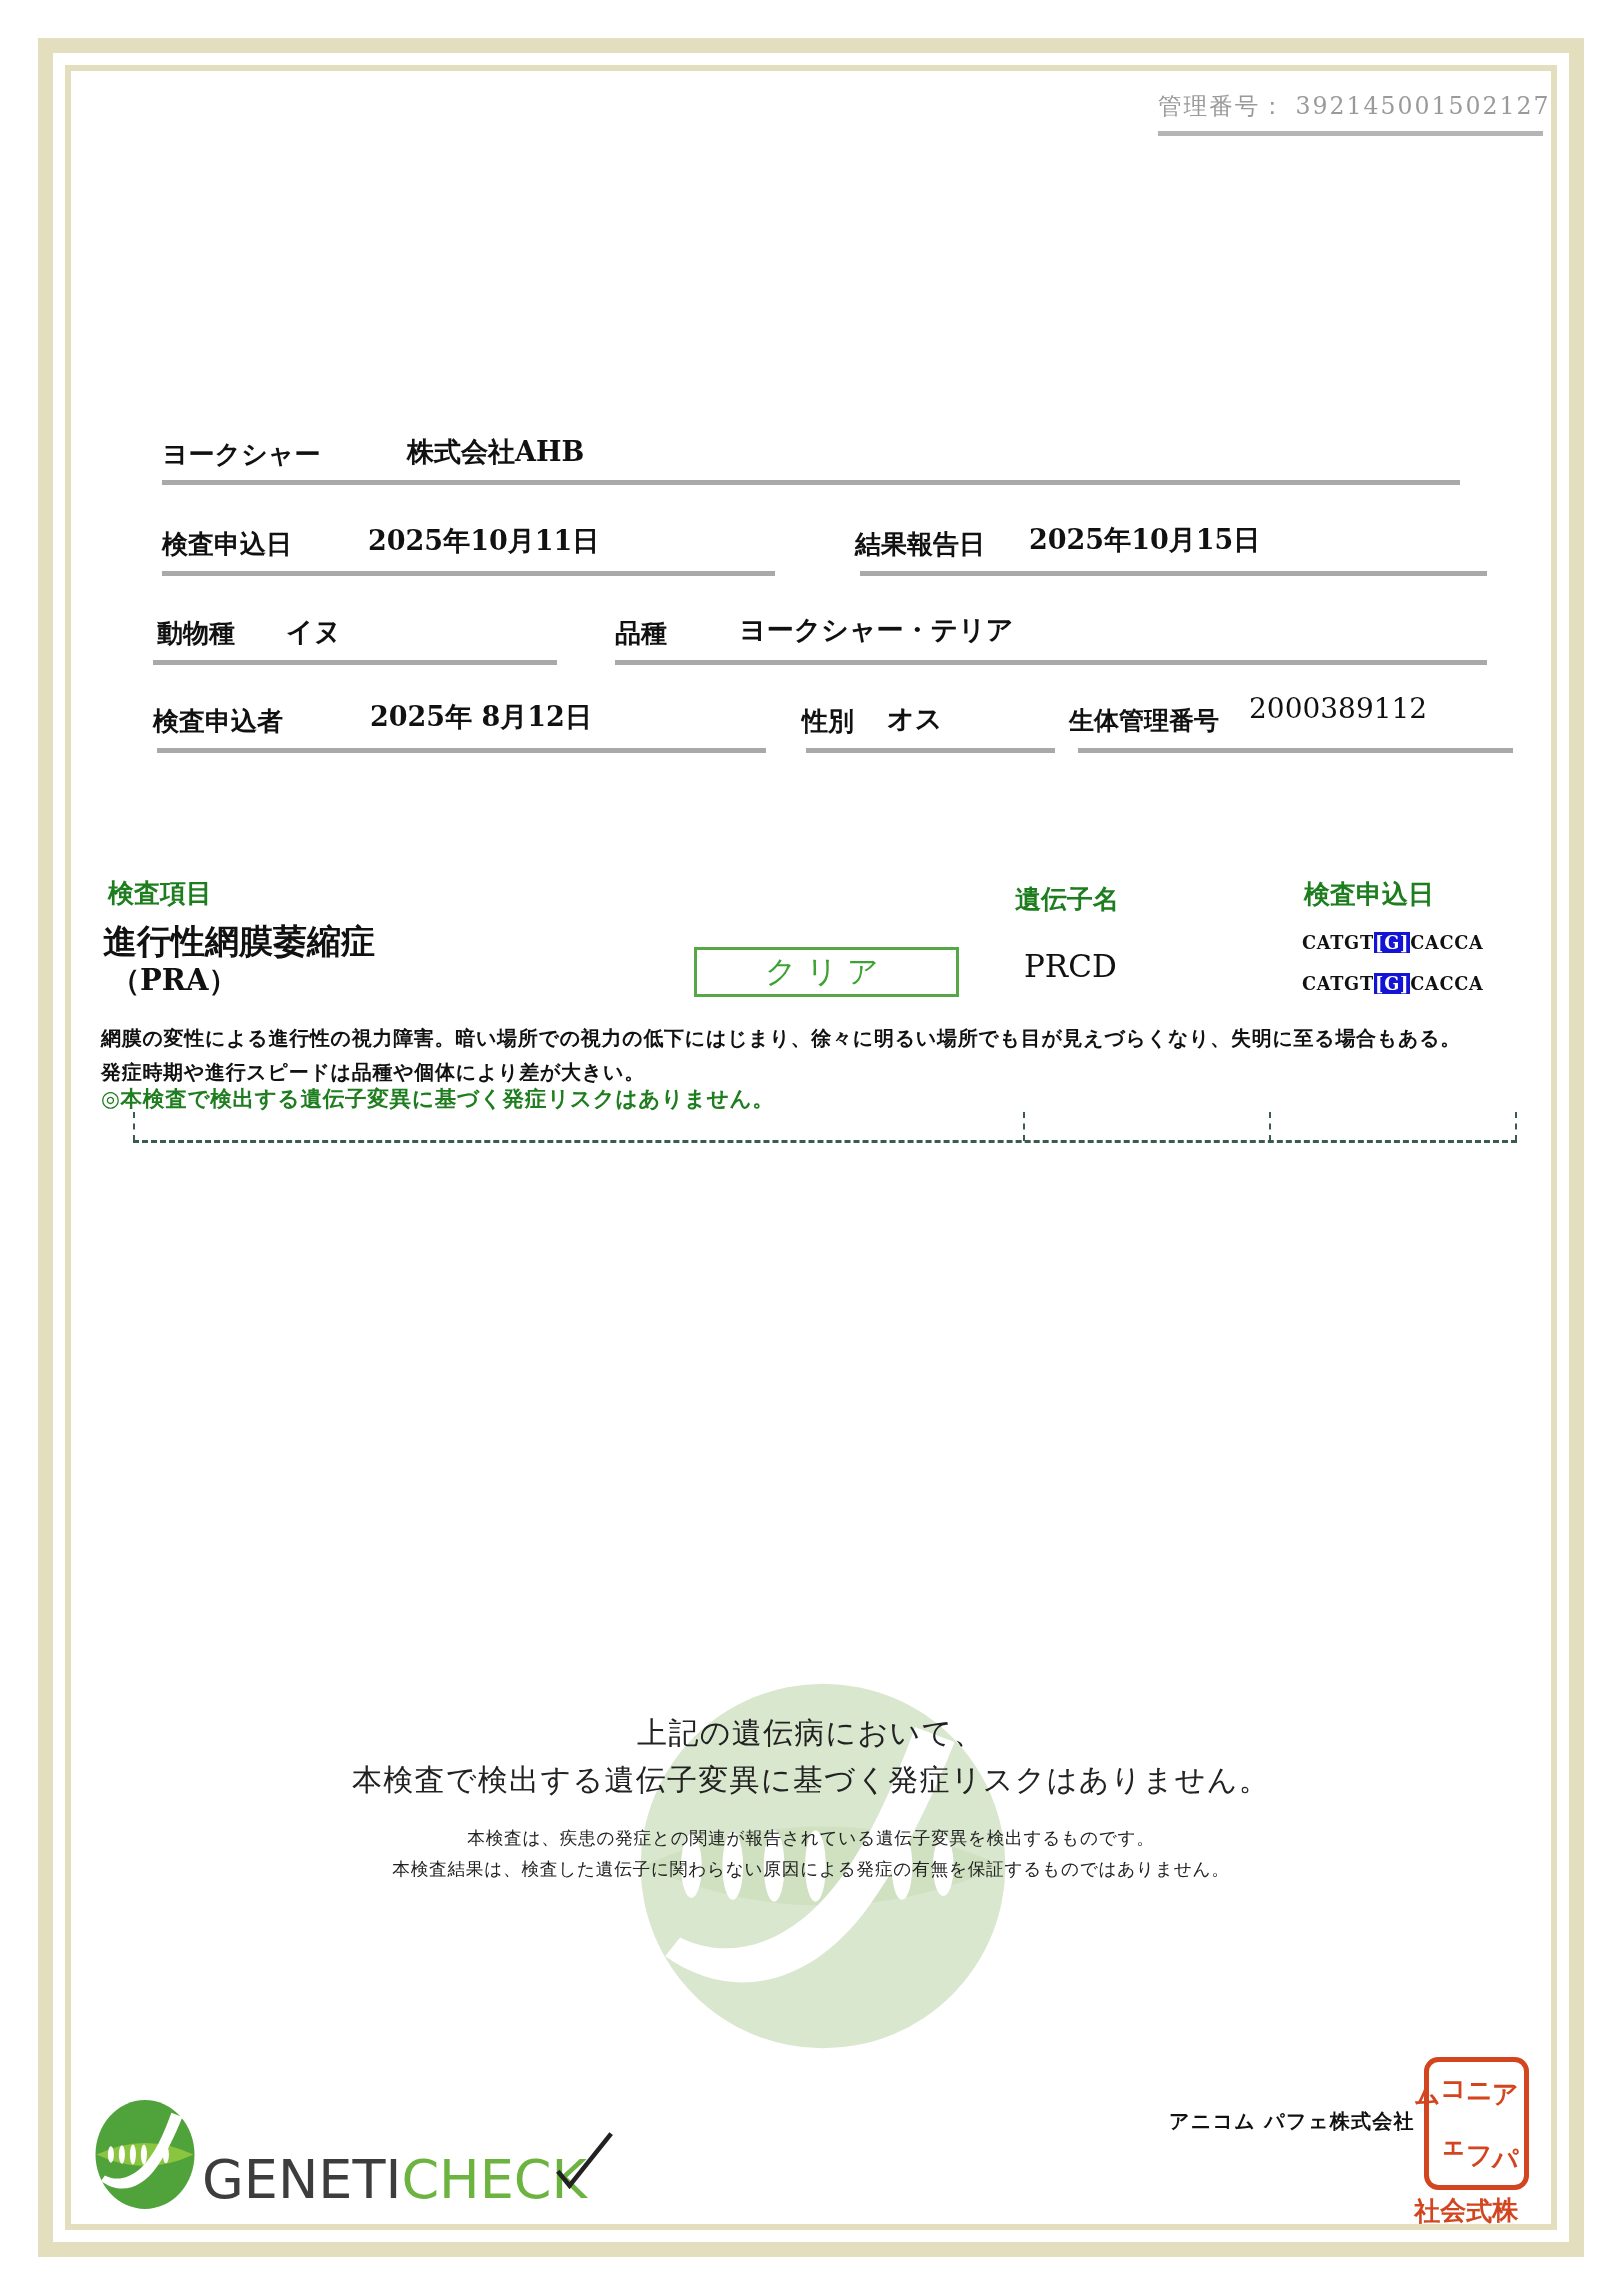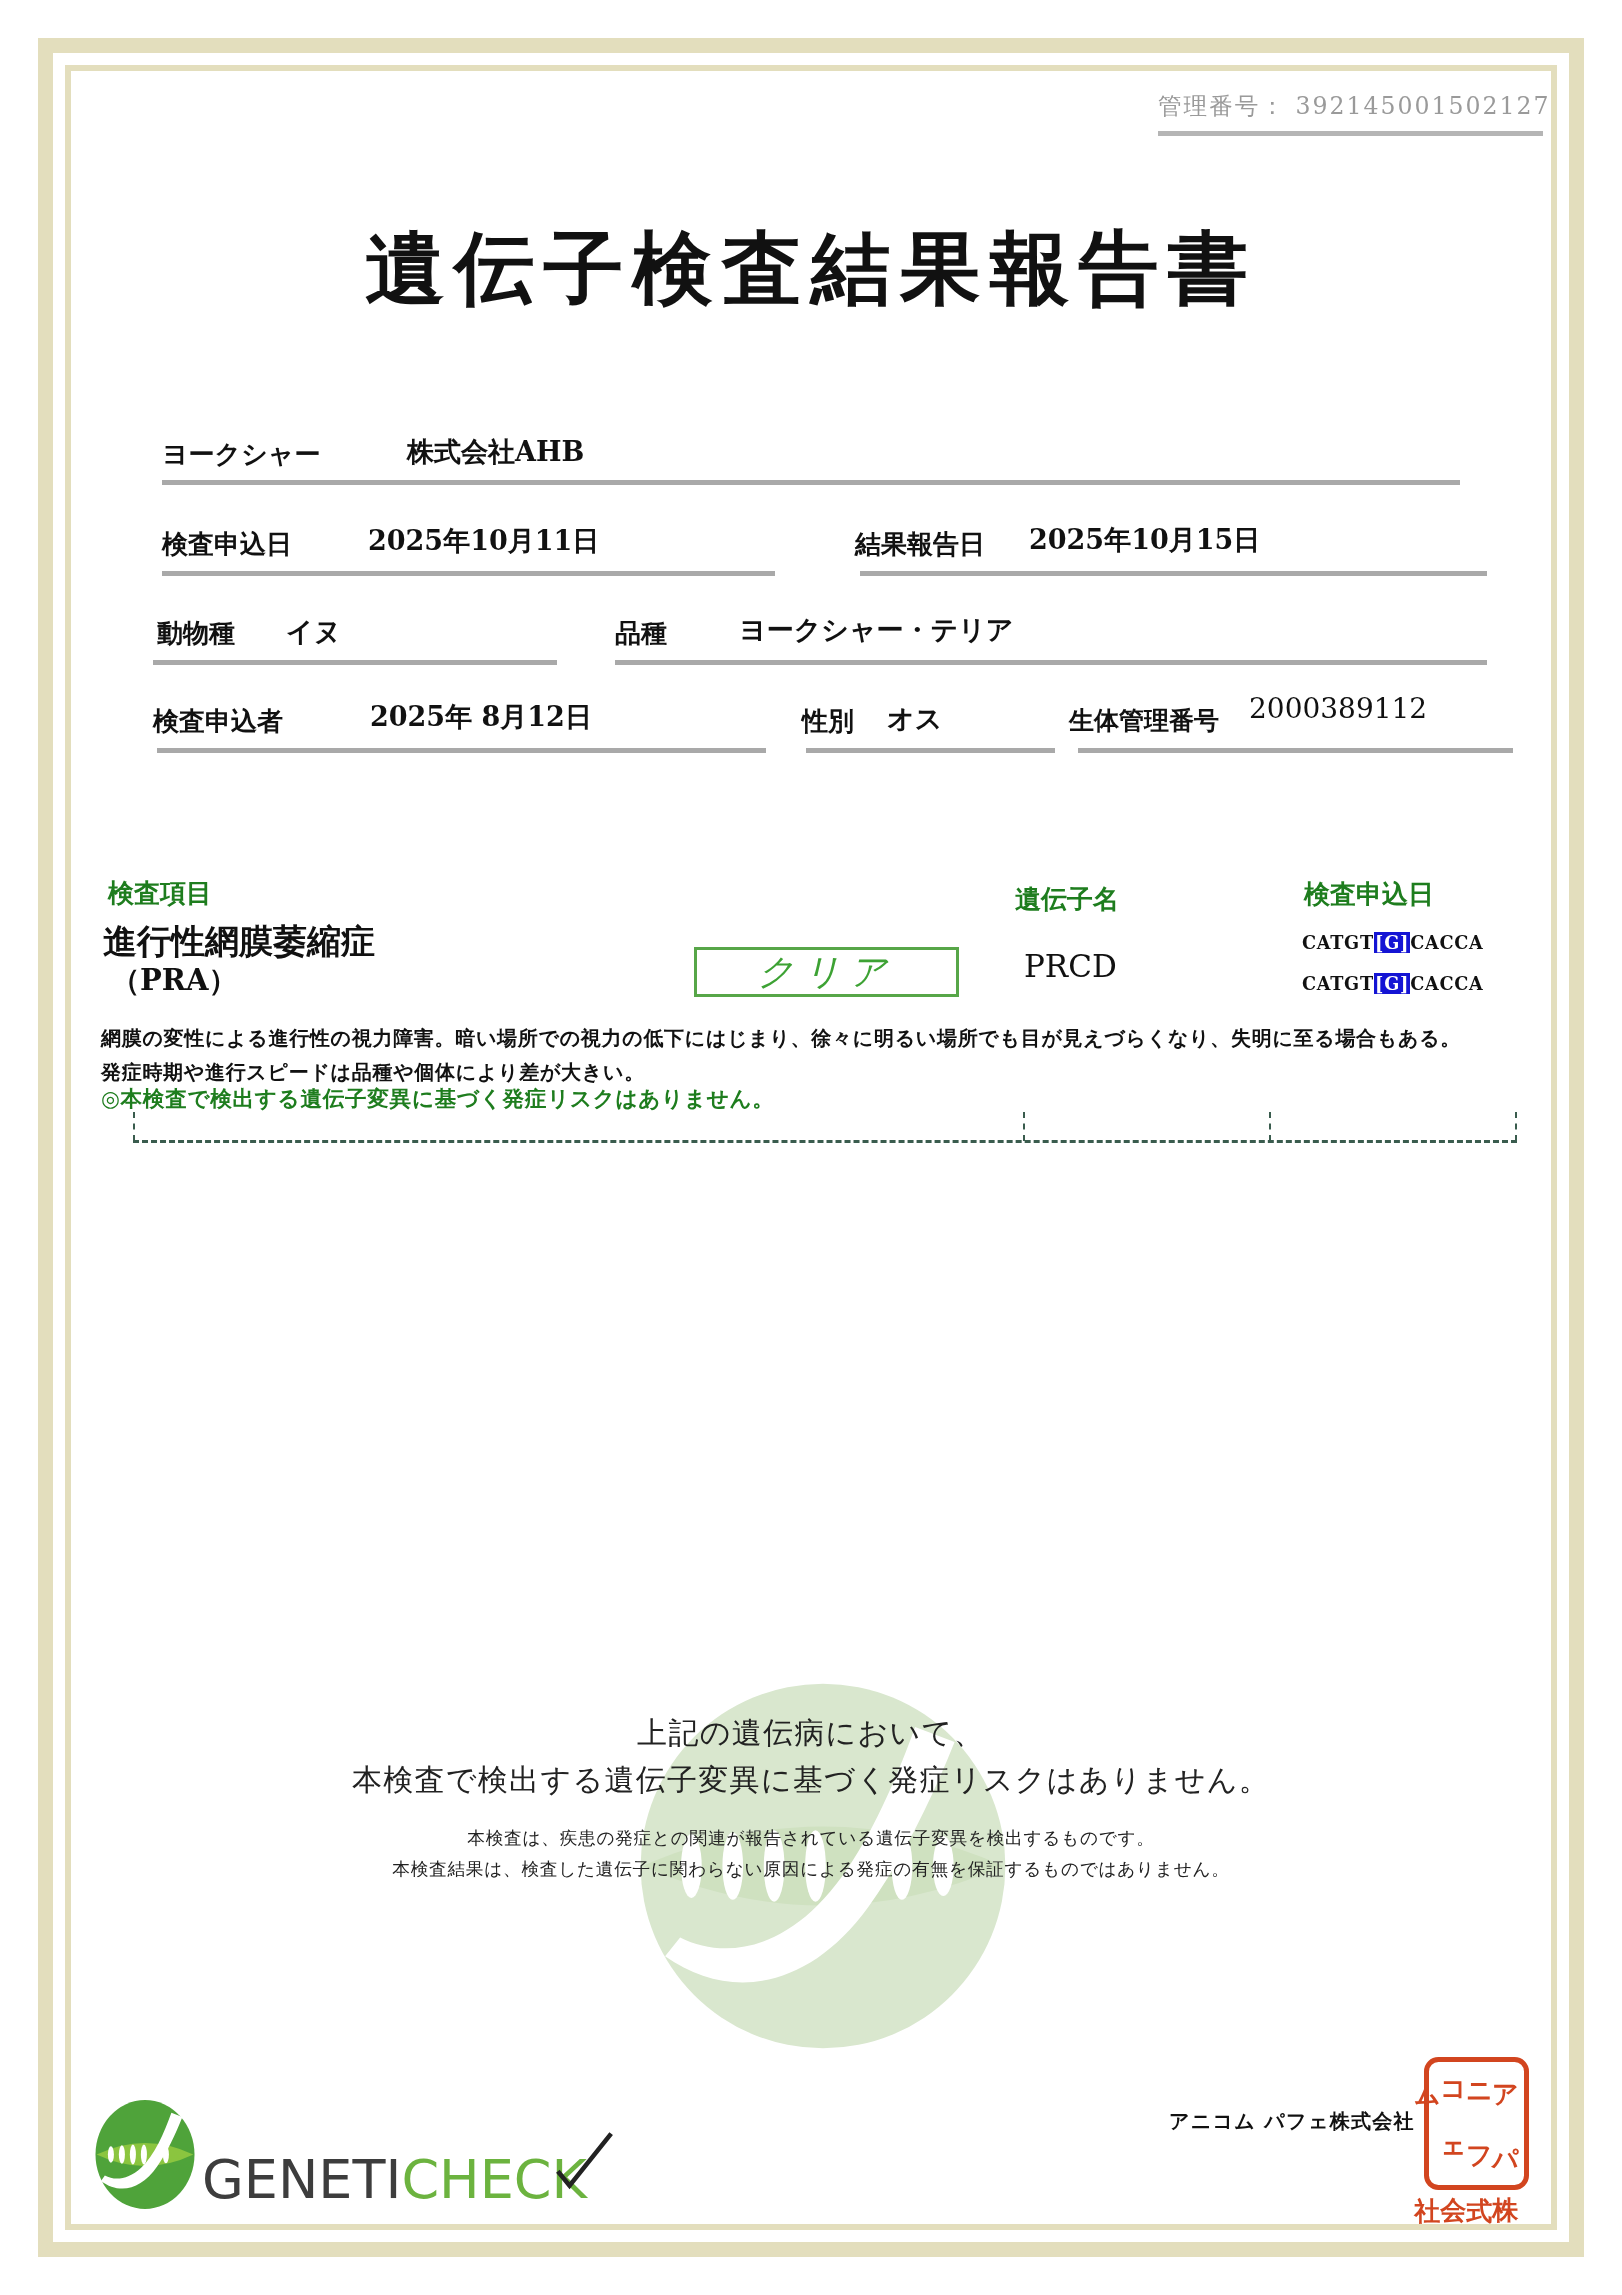--- a/index.html
+++ b/index.html
@@ -12,21 +12,21 @@
   .u{position:absolute;height:4.6px;background:#a9a9a9;}
   .mgmt{font-size:23.6px;color:#9a9a9a;letter-spacing:2px;}
   .title{font-size:80px;font-weight:bold;letter-spacing:9.2px;width:100%;text-align:center;}
   .lbl{font-size:26px;font-weight:bold;}
   .val{font-size:27px;font-weight:bold;}
   .ghead{font-size:26px;font-weight:bold;color:#1e7d1e;}
   .disease{font-size:34px;font-weight:bold;}
   .disease-abbr{font-size:29px;font-weight:bold;}
   .status-box{position:absolute;width:259px;height:44px;border:3.3px solid #57a648;
               display:flex;align-items:center;justify-content:center;}
-  .status-text{font-size:36px;color:#3da234;letter-spacing:9.2px;font-style:italic;}
+  .status-text{font-size:31px;color:#3da234;letter-spacing:9.2px;}
   .gene{font-size:31px;}
   .seq{font-size:17.7px;font-weight:bold;letter-spacing:0.7px;}
   .seq .allele{background:#1414d4;color:#ffffff;padding:0 1.3px;}
   .desc{font-size:20px;font-weight:bold;letter-spacing:0.7px;}
   .risk{font-size:21.6px;font-weight:bold;color:#1e7d1e;letter-spacing:0.7px;}
   .vdash{position:absolute;width:0;height:29.4px;border-left:2px dashed #3a5c4e;}
   .hdash{position:absolute;height:0;border-top:3.9px dashed #3a5c4e;}
   .sum-big{position:absolute;width:100%;text-align:center;font-family:"DejaVu Sans",sans-serif;
            font-size:30px;color:#222;letter-spacing:1.3px;}
   .sum-small{position:absolute;width:100%;text-align:center;font-family:"DejaVu Sans",sans-serif;
@@ -67,21 +67,20 @@
     <ellipse cx="164" cy="100" rx="5.5" ry="16" fill="#ffffff"></ellipse>
     <path d="M16,148 C50,172 92,166 124,122 C142,97 158,64 170,34 L149,26 C136,62 118,102 94,124 C70,146 44,148 24,138 Z" fill="#ffffff"></path>
   </svg>
 
   <div class="abs mgmt fg" style="left:1158px;top:90px;">
     <span>管理番号：</span>
     <span>392145001502127</span>
   </div>
   <div class="u" style="left:1158px;top:131px;width:385px;background:#b5b5b5;"></div>
 
-  <div class="abs title fg" style="left:0;top:216px;">遺伝子検査結果報告書</div>
 
   <div class="abs lbl fg" style="left:162px;top:437px;">ヨークシャー</div>
   <div class="abs val fg" style="left:359px;top:434px;margin-left:48px;">株式会社AHB</div>
   <div class="u" style="left:162px;top:480px;width:1298px;"></div>
 
   <div class="abs lbl fg" style="left:162px;top:527px;">検査申込日</div>
   <div class="abs val fg" style="left:368px;top:523px;">2025年10月11日</div>
   <div class="u" style="left:162px;top:571px;width:613px;"></div>
   <div class="abs lbl fg" style="left:855px;top:527px;">結果報告日</div>
   <div class="abs val fg" style="left:1029px;top:522px;">2025年10月15日</div>

